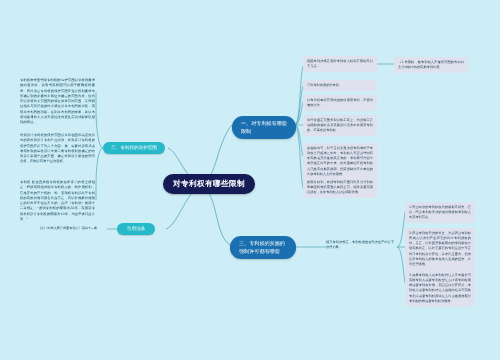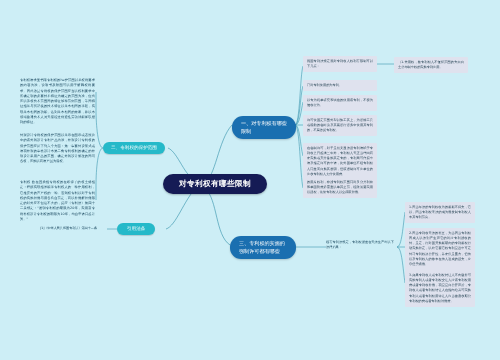--- a/index.html
+++ b/index.html
@@ -11,21 +11,21 @@
   }
   #canvas{position:absolute;inset:0;width:500px;height:360px;}
   svg.links{position:absolute;left:0;top:0;width:500px;height:360px;pointer-events:none;}
 
   .node{position:absolute;box-sizing:border-box;}
 
   
   .central{
     background:#151b55;color:#ffffff;
     border-radius:14px;
-    padding:5px 16px;
+    padding:5px 10px;
     font-size:7.6px;font-weight:bold;letter-spacing:.4px;
     white-space:nowrap;
     box-shadow:0 1px 2px rgba(0,0,0,.25);
   }
   
   .branch-dark{
     background:#1a6fb0;color:#ffffff;
     border-radius:11px;
     padding:4px 9px 4px 9px;
     font-size:5.1px;line-height:1.5;

